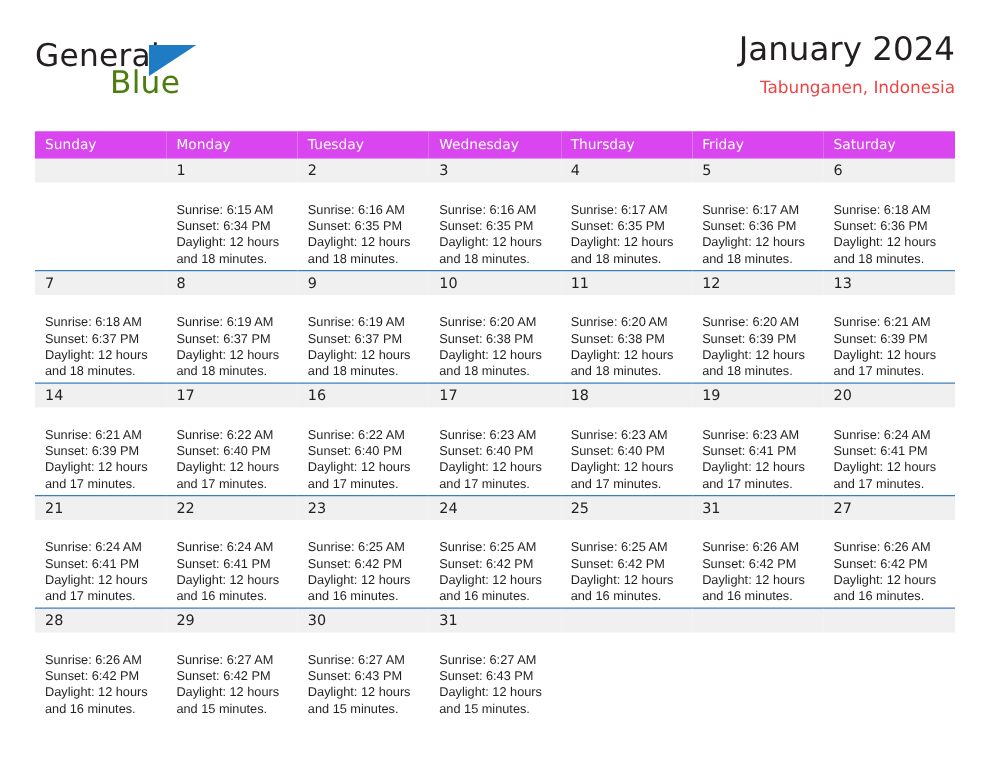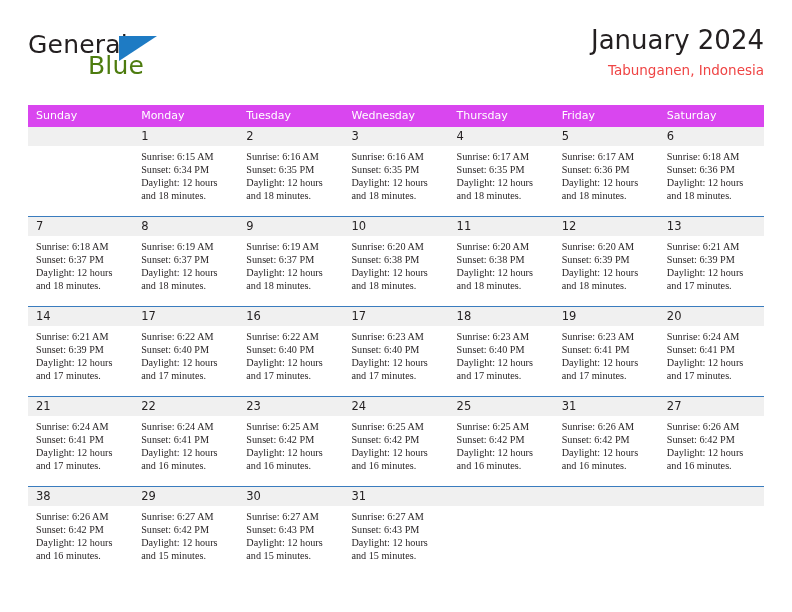--- a/index.html
+++ b/index.html
@@ -131,25 +131,25 @@
     background: #f0f0f0;
     font-size: 11.5px;
     color: #231f20;
     padding: 3px 0 3px 8px;
     height: 13px;
     line-height: 13px;
     font-family: "DejaVu Sans", sans-serif;
   }
   td.empty .daynum { background: #f0f0f0; }
   .details {
-    padding: 4px 6px 0 8px;
+    padding: 16px 6px 0 8px;
     font-size: 10.2px;
     line-height: 13.1px;
     color: #231f20;
-    font-family: Liberation Serif, serif;
+    font-family: Liberation Sans, sans-serif;
   }
   .details div { white-space: nowrap; }
 </style>
 </head>
 <body>
 
 <div class="page">
 
   <div class="header">
 
@@ -444,21 +444,21 @@
               <div>Sunrise: 6:26 AM</div>
               <div>Sunset: 6:42 PM</div>
               <div>Daylight: 12 hours</div>
               <div>and 16 minutes.</div>
             </div>
           </td>
         </tr>
 
         <tr>
           <td class="daycell">
-            <div class="daynum">38</div>
+            <div class="daynum">28</div>
             <div class="details">
               <div>Sunrise: 6:26 AM</div>
               <div>Sunset: 6:42 PM</div>
               <div>Daylight: 12 hours</div>
               <div>and 16 minutes.</div>
             </div>
           </td>
           <td class="daycell">
             <div class="daynum">29</div>
             <div class="details">

